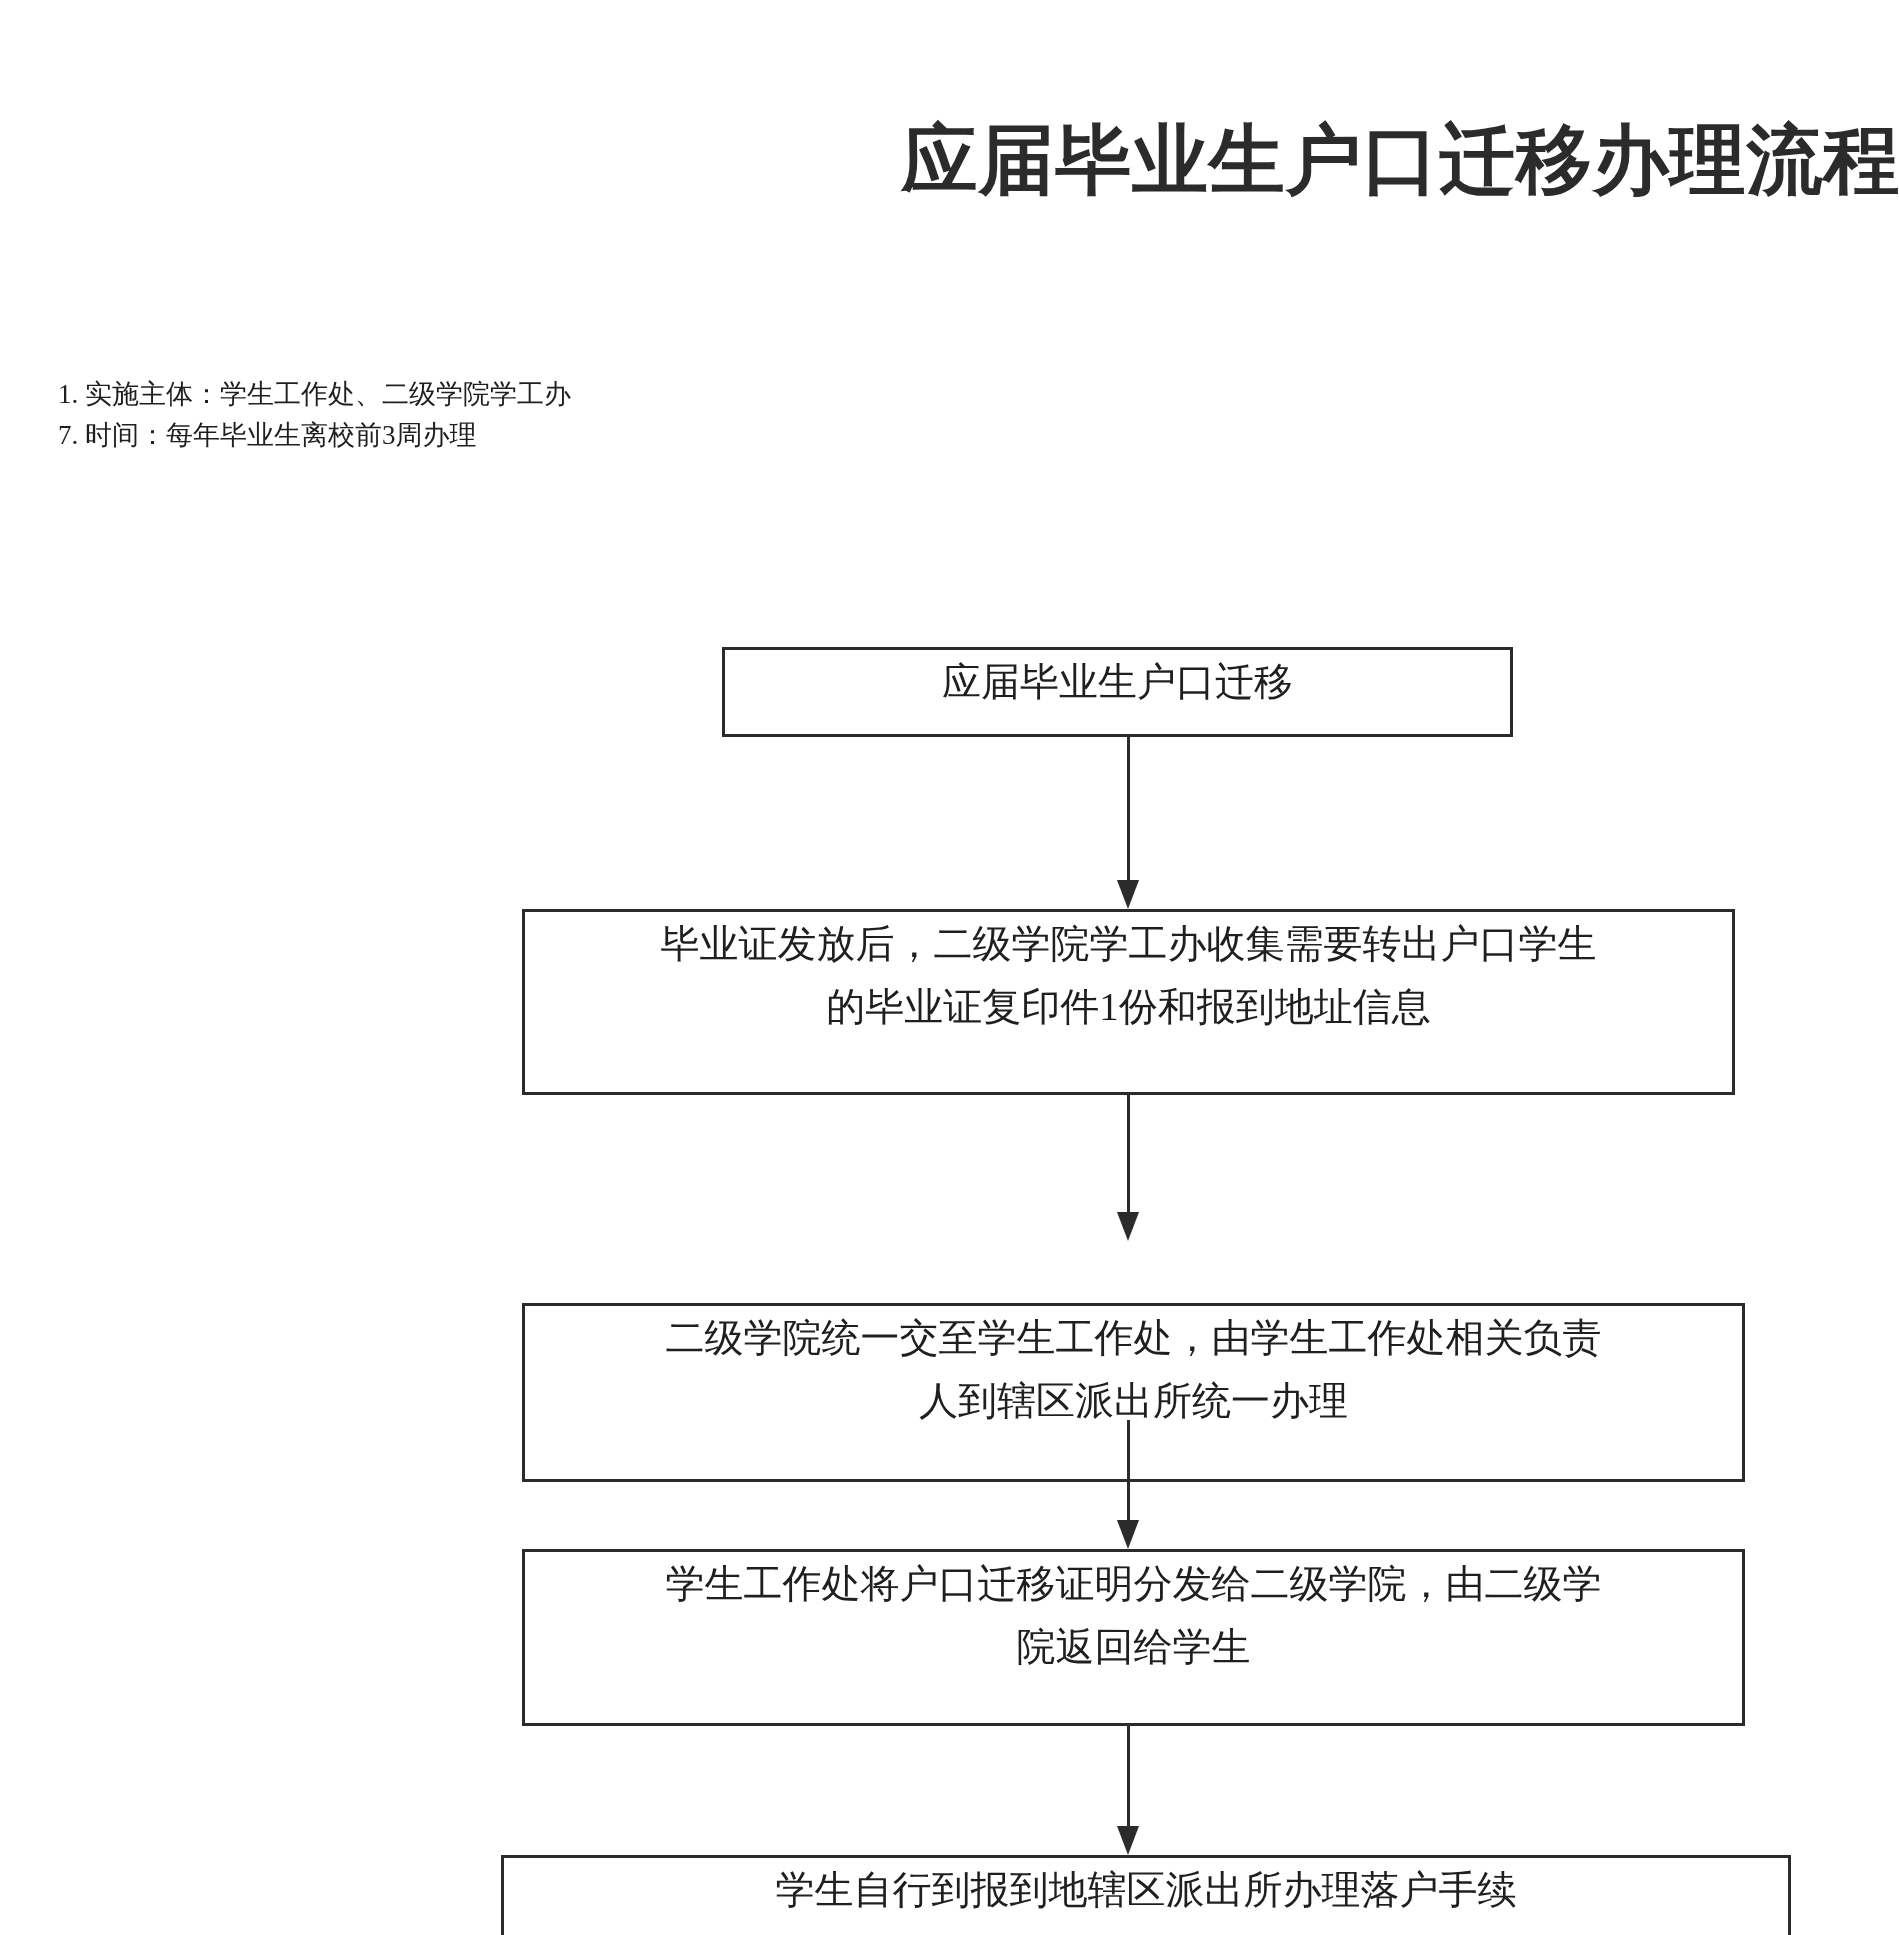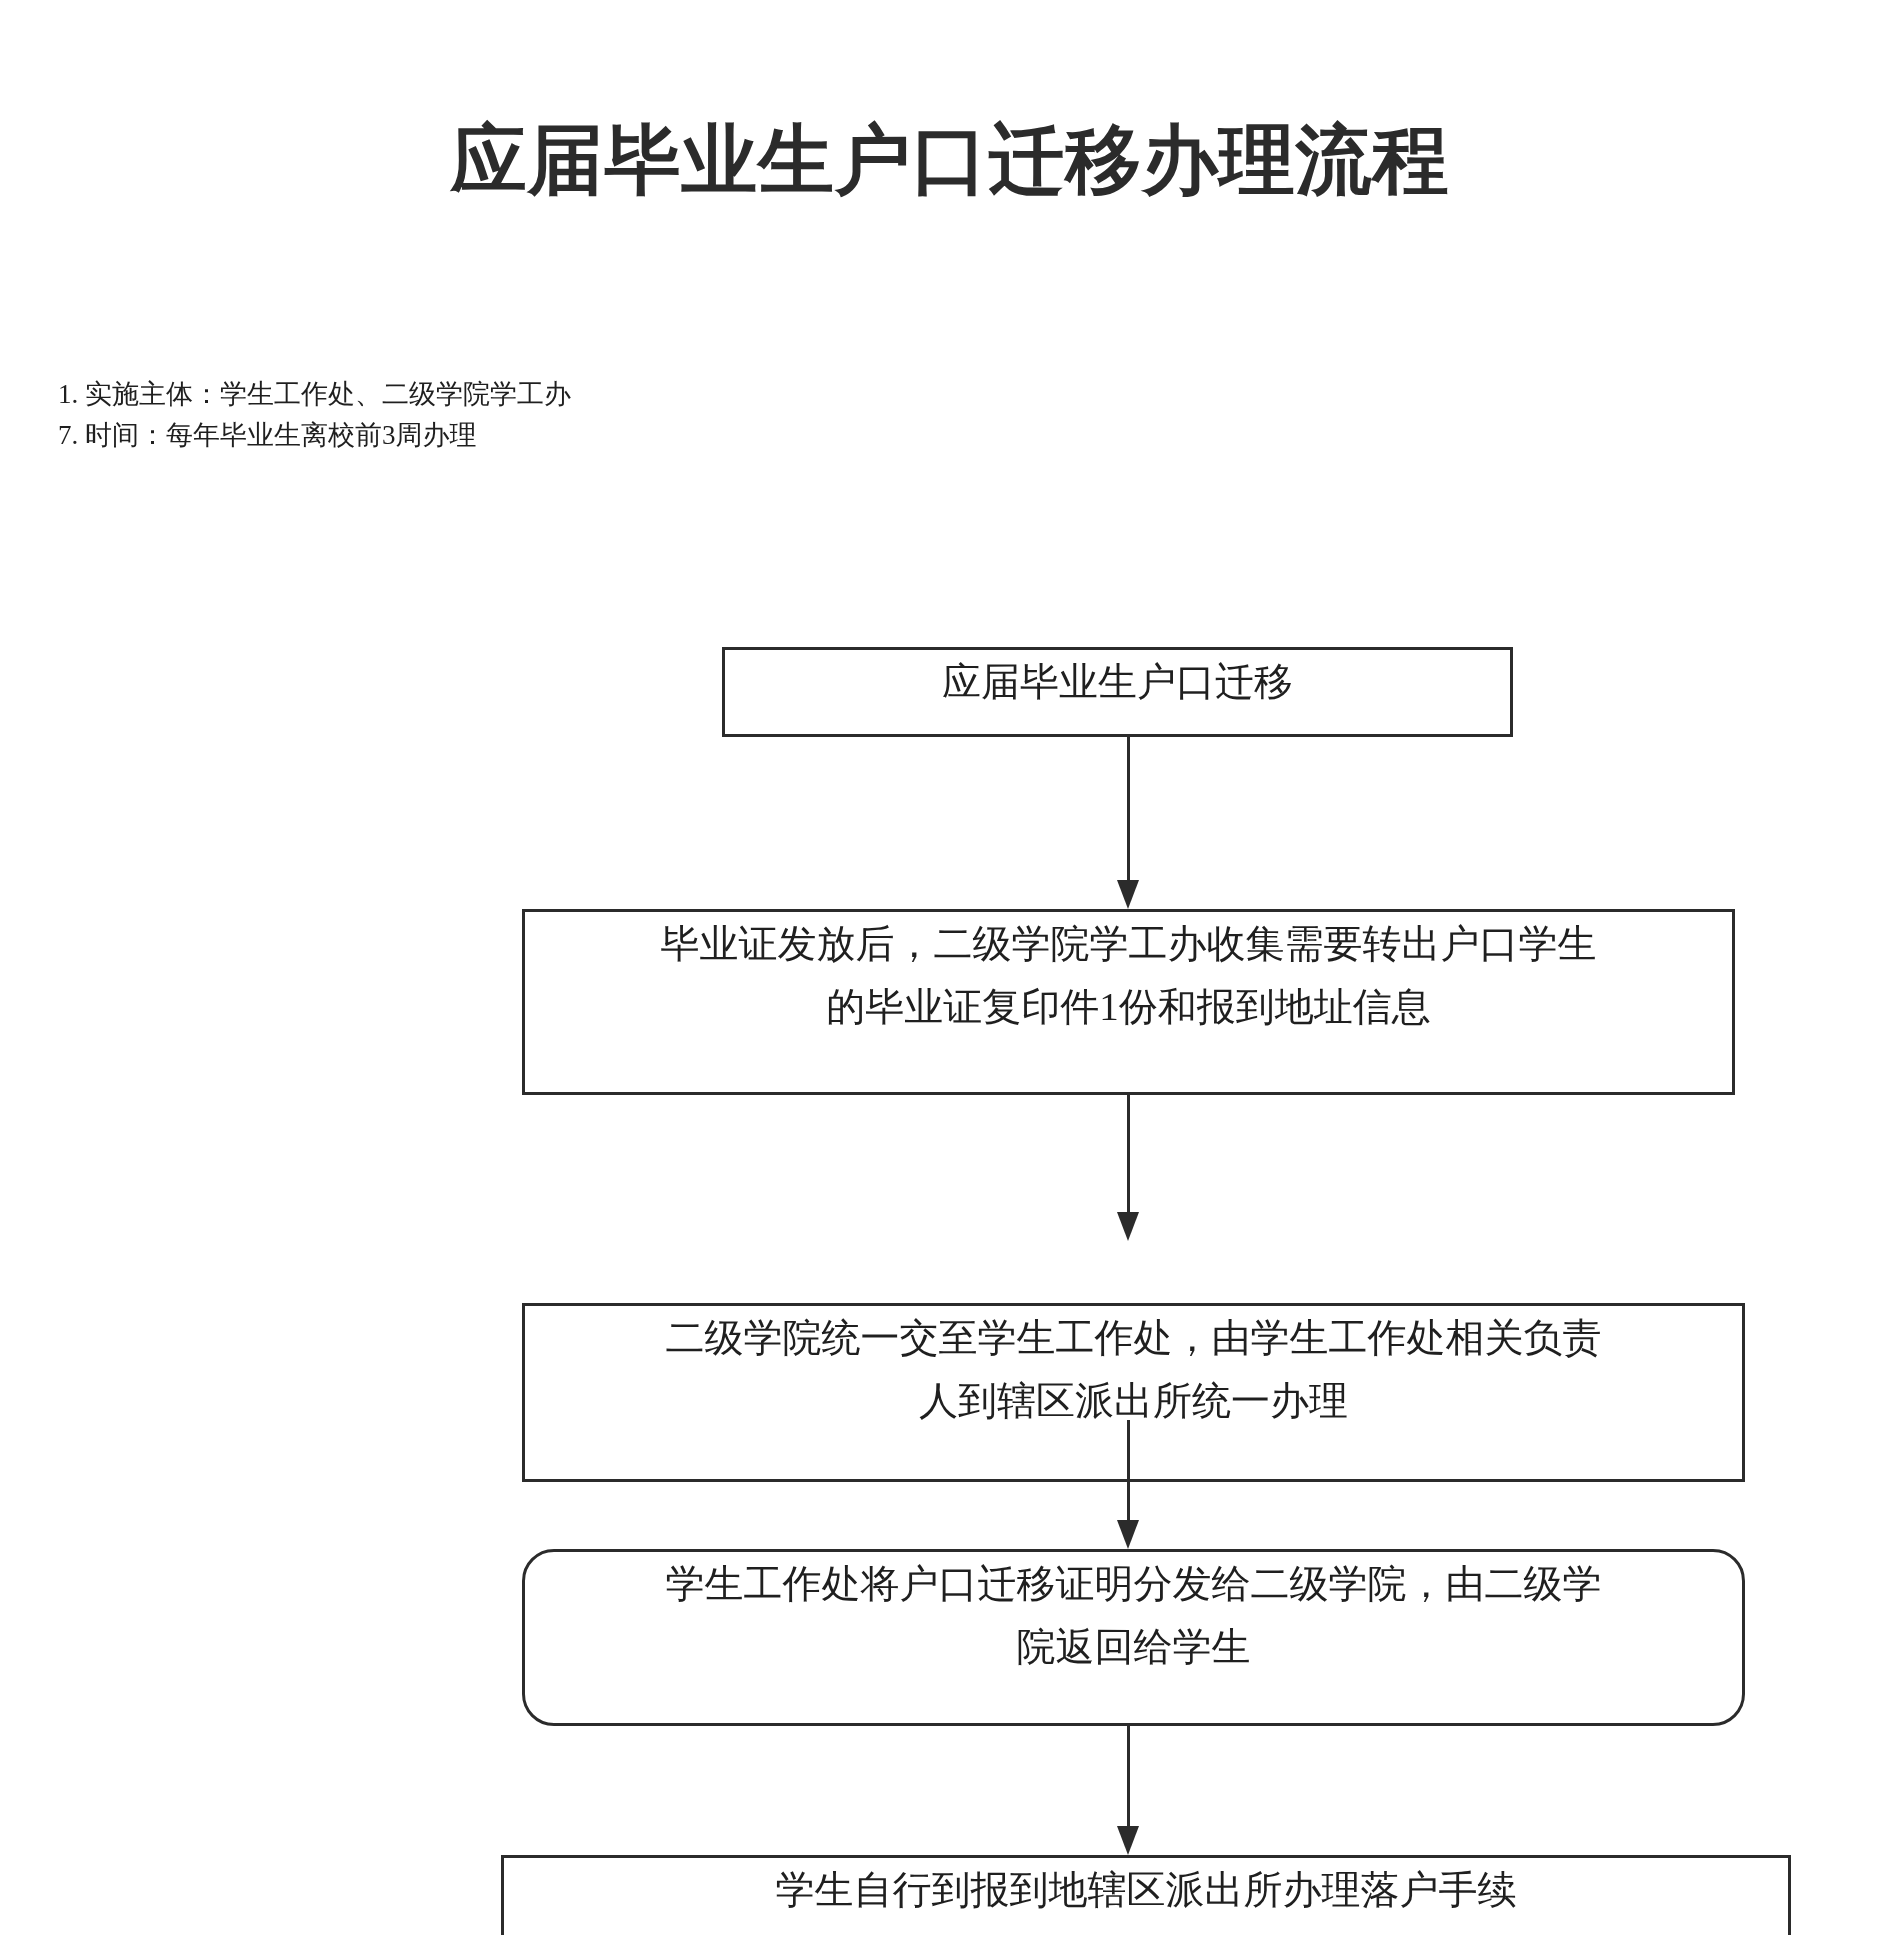--- a/index.html
+++ b/index.html
@@ -19,21 +19,21 @@
     background: #ffffff;
     overflow: hidden;
   }
 
   
   .title {
     position: absolute;
     left: 0;
     top: 116px;
     width: 1900px;
-    text-align: center;
+    text-align: right;
     font-family: "DejaVu Sans", "Liberation Sans", sans-serif;
     font-weight: bold;
     font-size: 76px;
     line-height: 1.15;
     letter-spacing: 0.8px;
     color: #2b2b2b;
     white-space: nowrap;
   }
 
   
@@ -63,21 +63,21 @@
     font-size: 39px;
     line-height: 1.62;
     color: #1f1f1f;
     padding: 0 13px;
   }
   .flow-box .box-text .tline { display: block; white-space: nowrap; }
 
   #box-1 { left: 722px; top: 647px; width: 791px; height: 90px; }
   #box-2 { left: 522px; top: 909px; width: 1213px; height: 186px; }
   #box-3 { left: 522px; top: 1303px; width: 1223px; height: 179px; }
-  #box-4 { left: 522px; top: 1549px; width: 1223px; height: 177px; border-radius: 32px; }
+  #box-4 { left: 522px; top: 1549px; width: 1223px; height: 177px; }
   #box-5 { left: 501px; top: 1855px; width: 1290px; height: 172px; }
 
   
   .connector {
     position: absolute;
     left: 1117px;          
     width: 22.5px;
   }
   .connector .shaft {
     position: absolute;

